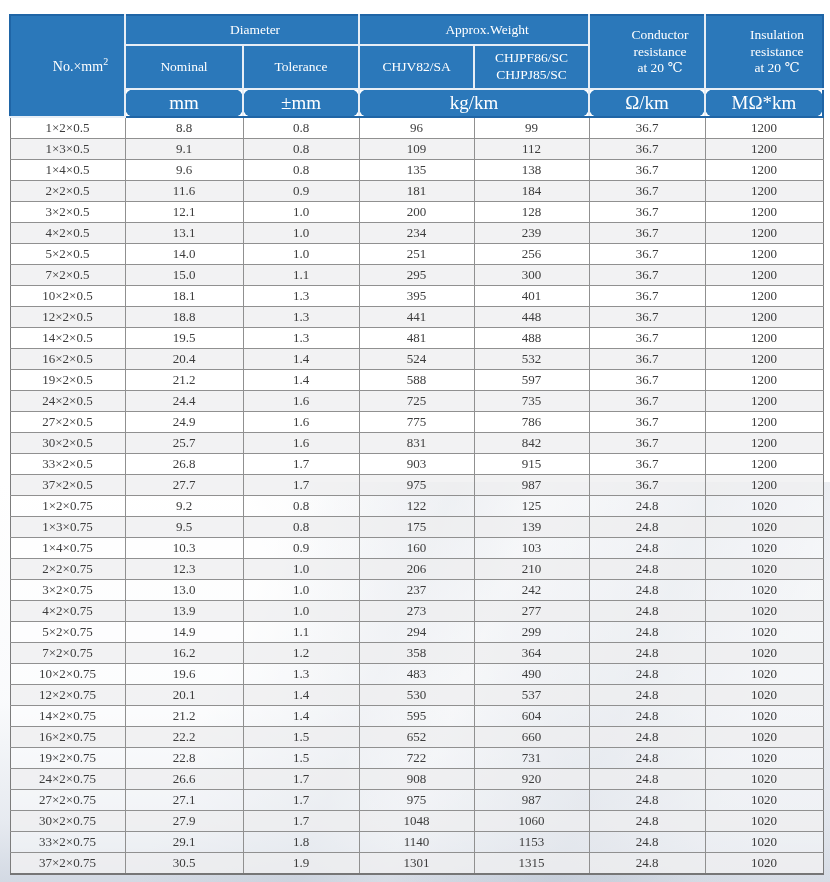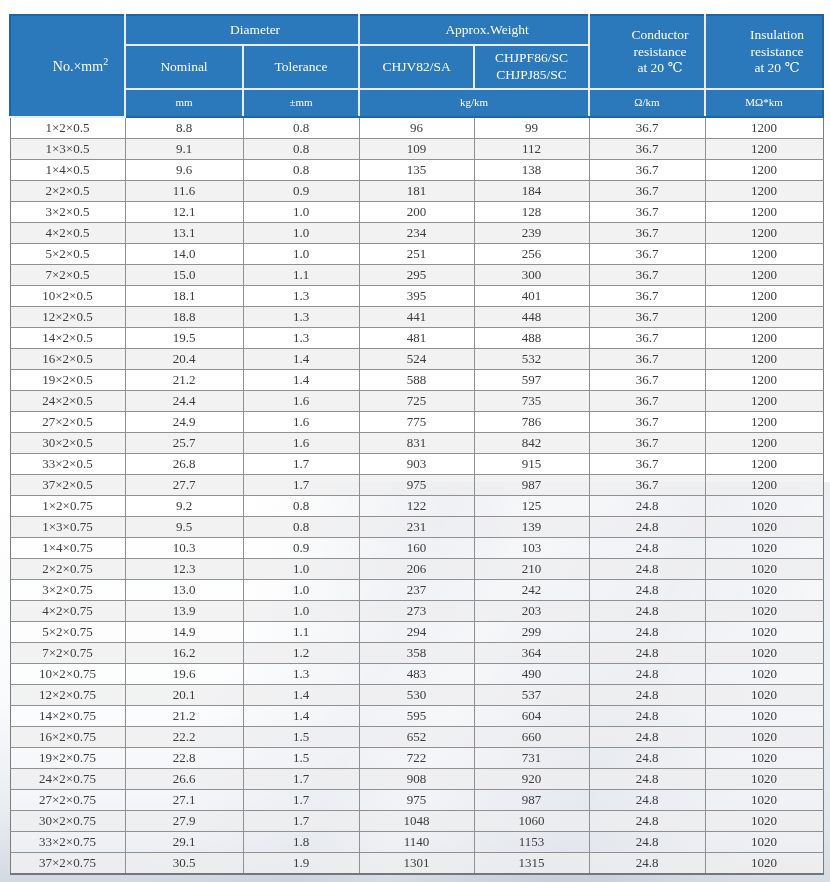--- a/index.html
+++ b/index.html
@@ -27,21 +27,21 @@
     font-weight:normal;
     font-size:13.5px;
     line-height:1.25;
     border:2px solid #e7eef6;
     padding:1px 2px;
     text-align:center;
     white-space:pre-line;
   }
   tr.h-row1 th{height:26px;padding-left:28px;}
   tr.h-row2 th{height:40px;}
-  tr.h-units th{height:24px;font-size:11px;}
+  tr.h-units th{height:24px;font-size:19px;border-radius:9px;}
   
   tr.h-row1 > th{border-top-color:#1f65a6;}
   th.edge-left{border-left-color:#1f65a6;}
   th.edge-right{border-right-color:#1f65a6;}
   tr.h-units > th{border-bottom-color:#1f65a6;}
   th.no-cell{font-size:14px;}
   th.no-cell sup{font-size:10px;}
   
   tbody td{
     height:20px;
@@ -269,21 +269,21 @@
         <td>0.8</td>
         <td>122</td>
         <td>125</td>
         <td>24.8</td>
         <td>1020</td>
       </tr>
       <tr>
         <td>1×3×0.75</td>
         <td>9.5</td>
         <td>0.8</td>
-        <td>231</td>
+        <td>175</td>
         <td>139</td>
         <td>24.8</td>
         <td>1020</td>
       </tr>
       <tr>
         <td>1×4×0.75</td>
         <td>10.3</td>
         <td>0.9</td>
         <td>160</td>
         <td>103</td>
@@ -306,21 +306,21 @@
         <td>237</td>
         <td>242</td>
         <td>24.8</td>
         <td>1020</td>
       </tr>
       <tr>
         <td>4×2×0.75</td>
         <td>13.9</td>
         <td>1.0</td>
         <td>273</td>
-        <td>203</td>
+        <td>277</td>
         <td>24.8</td>
         <td>1020</td>
       </tr>
       <tr>
         <td>5×2×0.75</td>
         <td>14.9</td>
         <td>1.1</td>
         <td>294</td>
         <td>299</td>
         <td>24.8</td>

